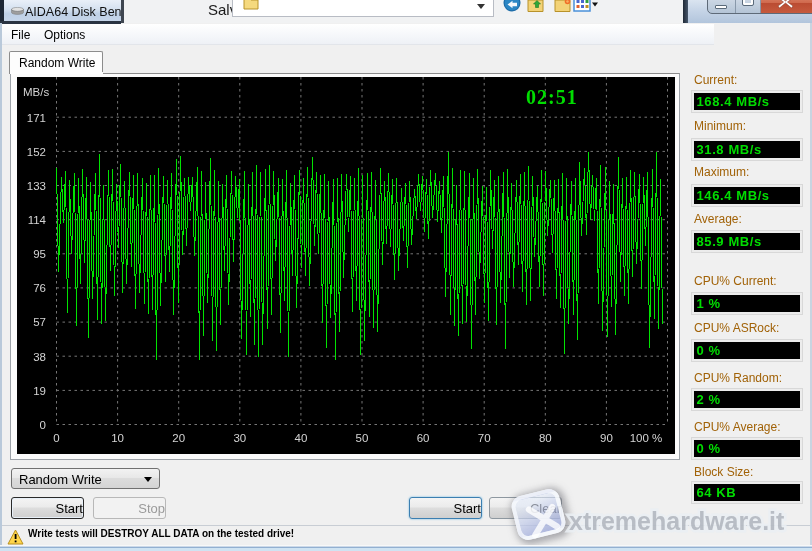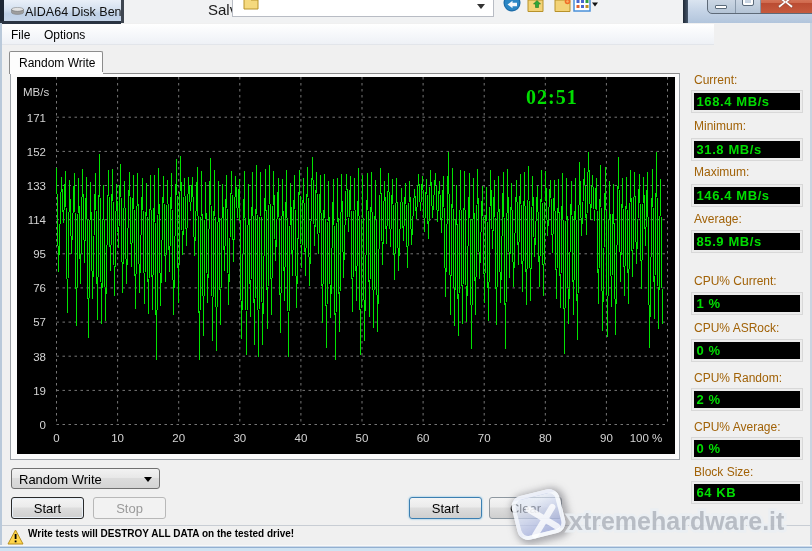--- a/index.html
+++ b/index.html
@@ -33,21 +33,21 @@
 
 #chart { position:absolute; left:17px; top:77px; }
 
 .rlab { position:absolute; left:694px; font-size:12px; color:#a16207; white-space:nowrap; }
 .rbox { position:absolute; left:692px; width:110px; height:21px; background:#000; border:2px solid #ececec; outline:1px solid #d8d8d8; }
 .rbox span { position:absolute; left:2.5px; top:1px; font-size:13px; font-weight:bold; color:#00dd00; white-space:nowrap; letter-spacing:0.6px; }
 
 .combo { position:absolute; height:21px; background:linear-gradient(#f2f2f2,#e8e8e8 45%,#dcdcdc 50%,#d4d4d4); border:1px solid #707070; border-radius:3px; font-size:13px; color:#000; }
 .combo .txt { position:absolute; left:7px; top:3px; white-space:nowrap; }
 .combo .arr { position:absolute; right:7px; top:8px; width:0; height:0; border:4px solid transparent; border-top:5px solid #000; }
-.btn { position:absolute; width:73px; height:22px; border:1px solid #707070; border-radius:3px; background:linear-gradient(#f4f4f4,#ebebeb 45%,#dddddd 50%,#cfcfcf); font-size:13px; text-align:center; padding-top:3px; }
+.btn { position:absolute; width:73px; height:22px; border:1px solid #707070; border-radius:3px; background:linear-gradient(#f4f4f4,#ebebeb 45%,#dddddd 50%,#cfcfcf); font-size:13px; text-align:right; padding-top:3px; }
 
 #sep { position:absolute; left:2px; top:525px; width:808px; height:1px; background:#c8cdd4; }
 #statusbar { position:absolute; left:2px; top:526px; width:808px; height:20px; background:#f0f0f0; }
 #warntext { position:absolute; left:28px; top:528px; font-size:10px; font-weight:bold; color:#000; }
 
 #bleft { position:absolute; left:0; top:23px; width:2px; height:528px; background:#b9c9da; }
 #bright { position:absolute; left:810px; top:23px; width:2px; height:528px; background:#c8d4e0; }
 #bbot { position:absolute; left:0; top:545px; width:812px; height:6px; background:linear-gradient(#f2f2f2 0%,#ffffff 18%,#8aa8cc 34%,#9db8d6 50%,#cfe3f2 55%,#cfe3f2 100%); }
 
 #wm { position:absolute; left:569px; top:507px; font-size:25px; font-weight:bold; letter-spacing:0px; }

